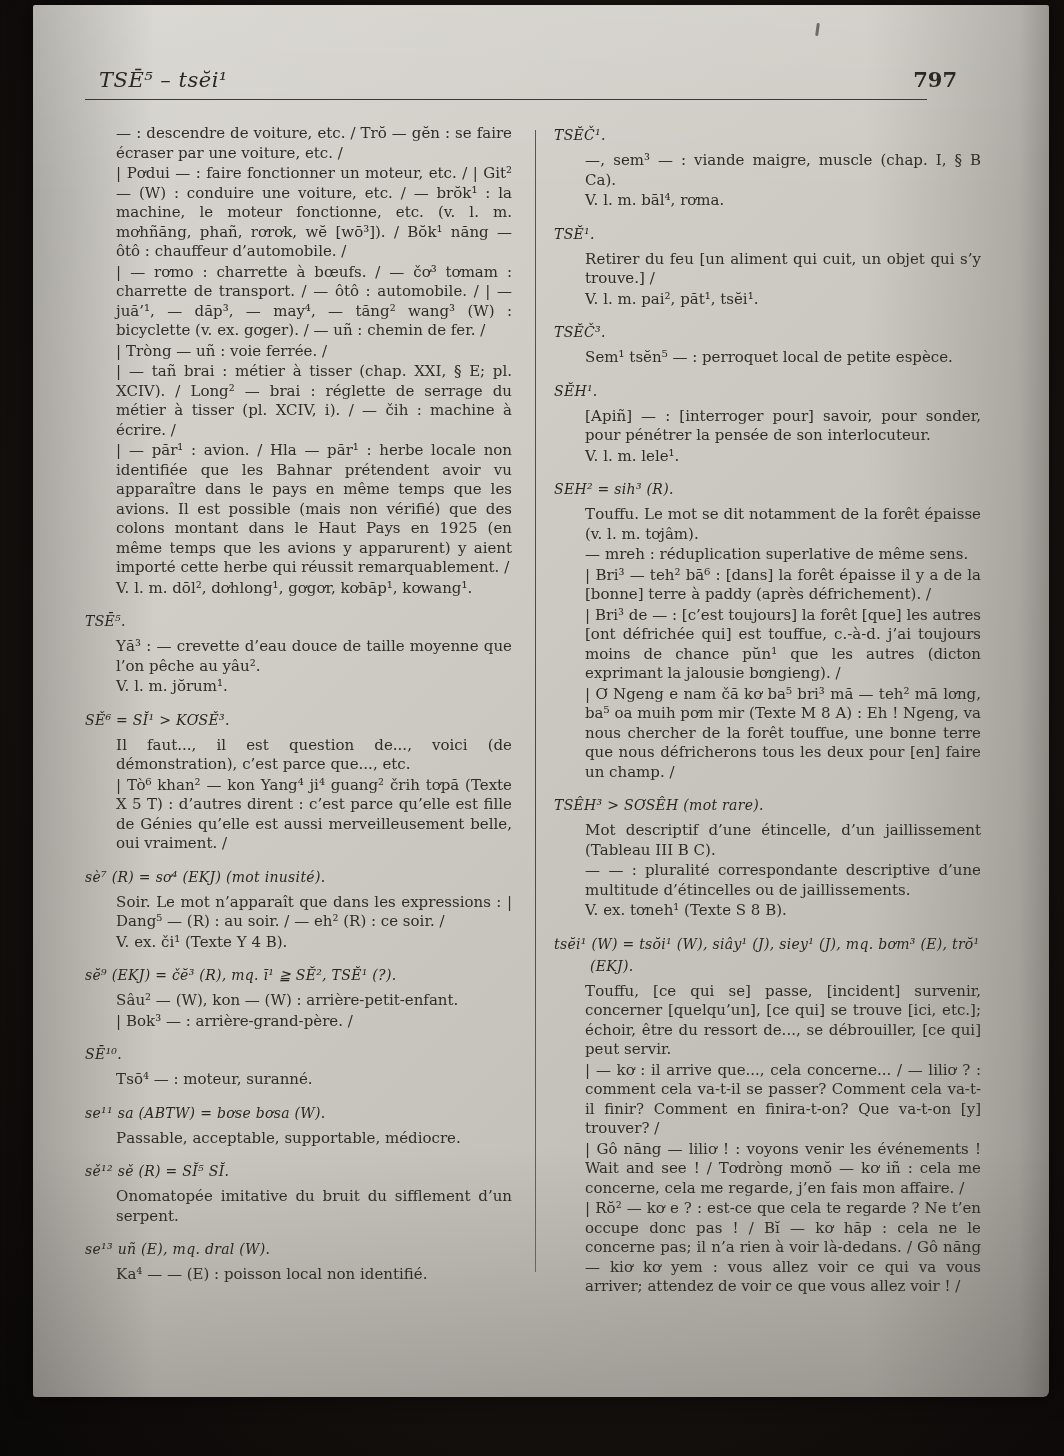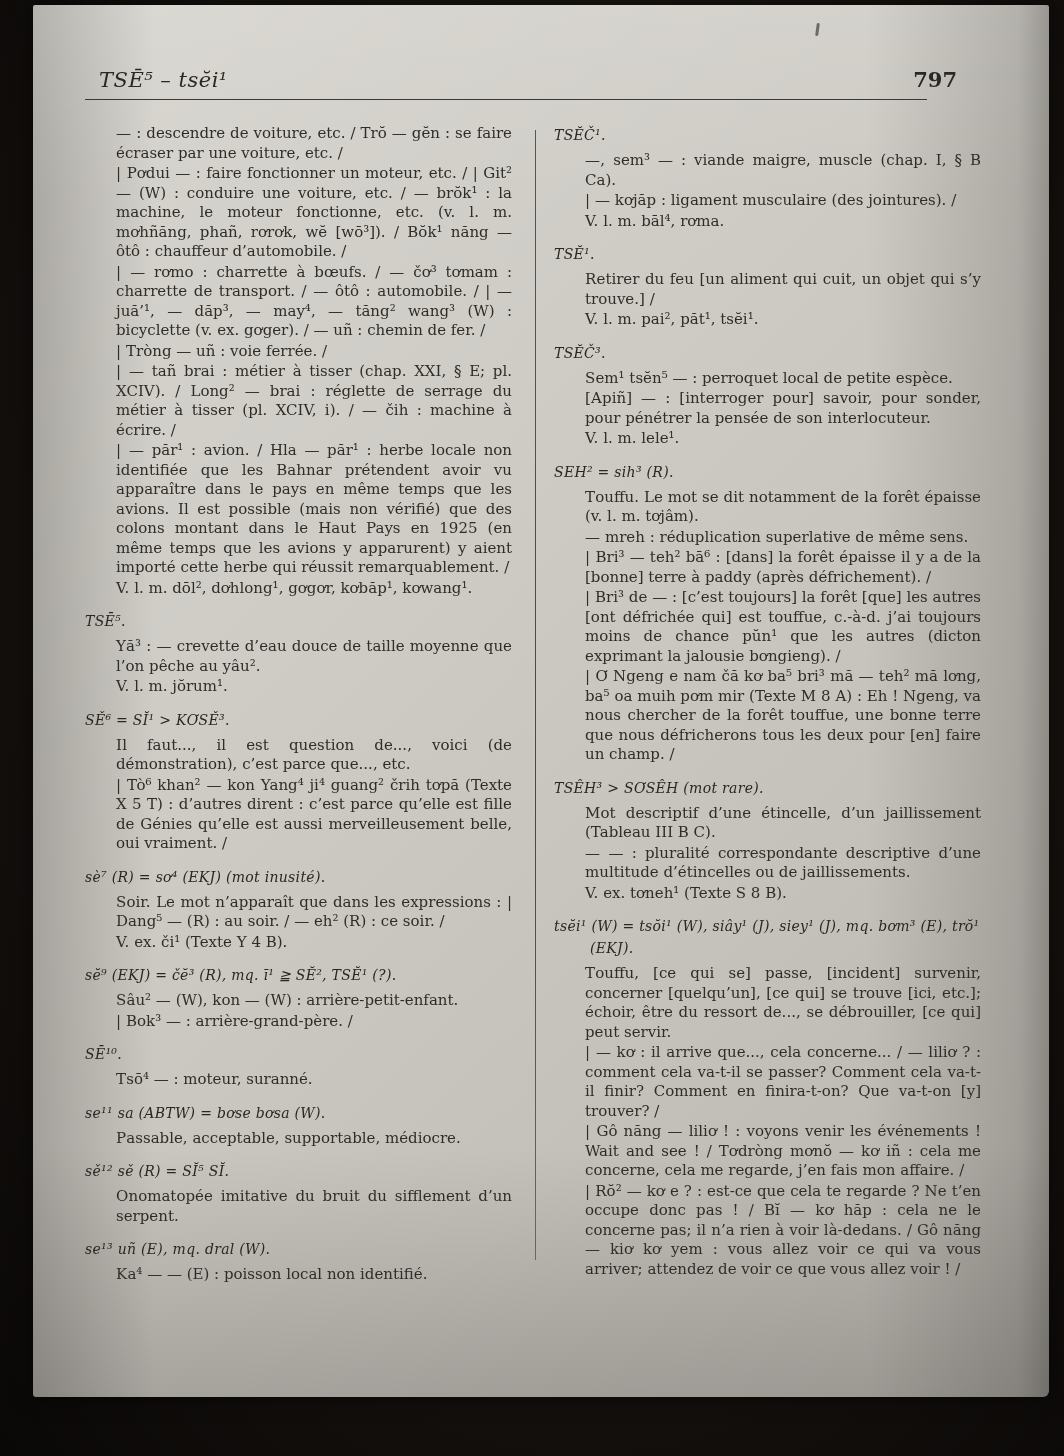--- a/index.html
+++ b/index.html
@@ -114,33 +114,33 @@
         </div>
         <div class="entry">
           <div class="entry-head">se¹³ uñ (E), mq. dral (W).</div>
           <p class="entry-para">Ka⁴ — — (E) : poisson local non identifié.</p>
         </div>
       </div>
     <div class="column">
         <div class="entry">
           <div class="entry-head">TSĔČ¹.</div>
           <p class="entry-para">—, sem³ — : viande maigre, muscle (chap. I, § B Ca).</p>
-          <p class="entry-para">| — kơjăp : ligament musculaire (des jointures). /</p>
           <p class="entry-para">V. l. m. bāl⁴, rơma.</p>
         </div>
         <div class="entry">
           <div class="entry-head">TSĔ¹.</div>
           <p class="entry-para">Retirer du feu [un aliment qui cuit, un objet qui s’y trouve.] /</p>
           <p class="entry-para">V. l. m. pai², păt¹, tsĕi¹.</p>
         </div>
         <div class="entry">
           <div class="entry-head">TSĔČ³.</div>
           <p class="entry-para">Sem¹ tsĕn⁵ — : perroquet local de petite espèce.</p>
         </div>
         <div class="entry">
+          <div class="entry-head">SĔH¹.</div>
           <p class="entry-para">[Apiñ] — : [interroger pour] savoir, pour sonder, pour pénétrer la pensée de son interlocuteur.</p>
           <p class="entry-para">V. l. m. lele¹.</p>
         </div>
         <div class="entry">
           <div class="entry-head">SEH² = sih³ (R).</div>
           <p class="entry-para">Touffu. Le mot se dit notamment de la forêt épaisse (v. l. m. tơjâm).</p>
           <p class="entry-para">— mreh : réduplication superlative de même sens.</p>
           <p class="entry-para">| Bri³ — teh² bā⁶ : [dans] la forêt épaisse il y a de la [bonne] terre à paddy (après défrichement). /</p>
           <p class="entry-para">| Bri³ de — : [c’est toujours] la forêt [que] les autres [ont défrichée qui] est touffue, c.-à-d. j’ai toujours moins de chance pŭn¹ que les autres (dicton exprimant la jalousie bơngieng). /</p>
           <p class="entry-para">| Ơ Ngeng e nam čă kơ ba⁵ bri³ mă — teh² mă lơng, ba⁵ oa muih pơm mir (Texte M 8 A) : Eh ! Ngeng, va nous chercher de la forêt touffue, une bonne terre que nous défricherons tous les deux pour [en] faire un champ. /</p>

